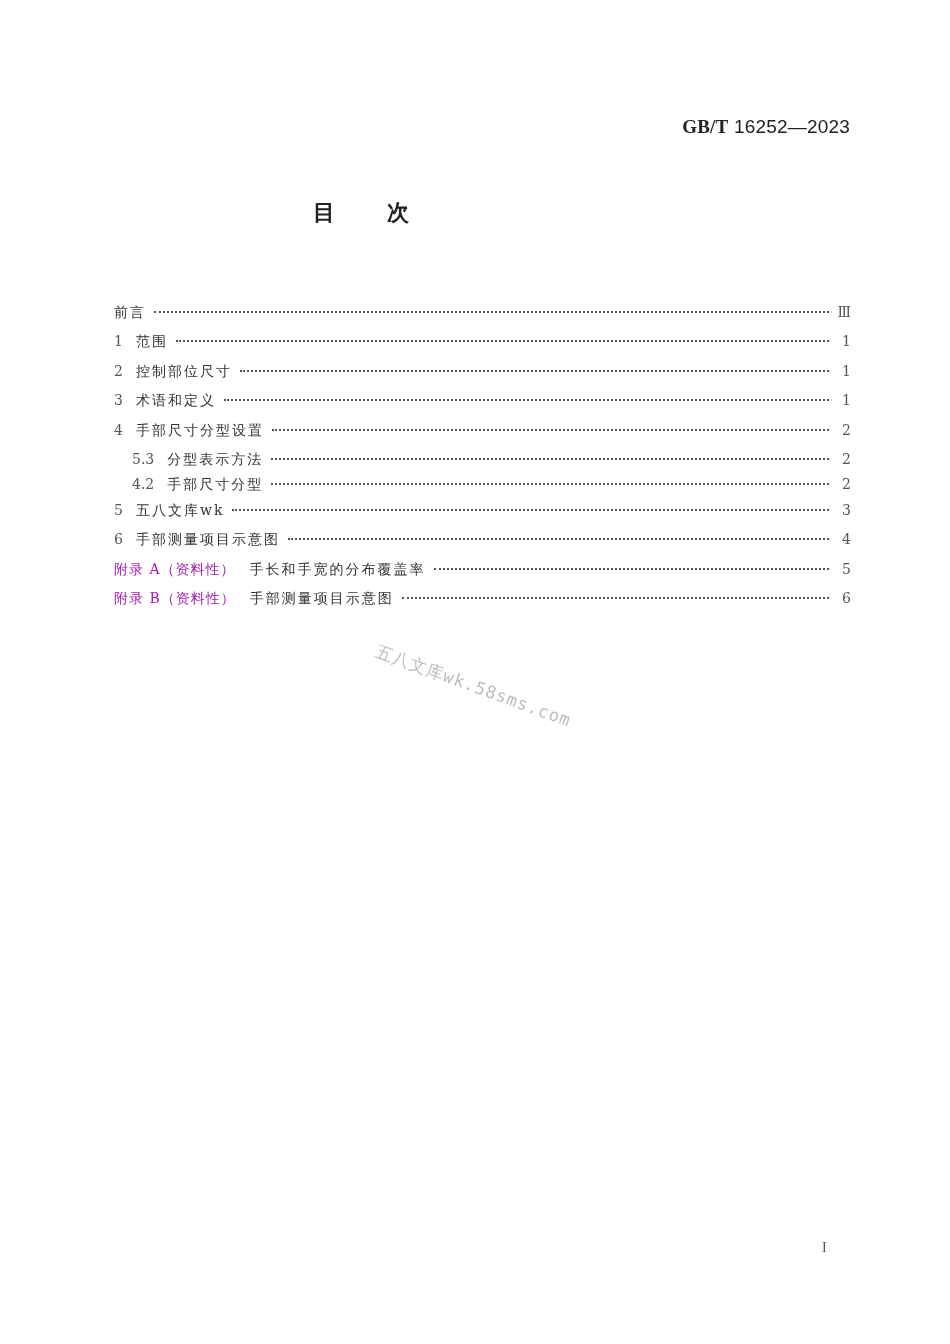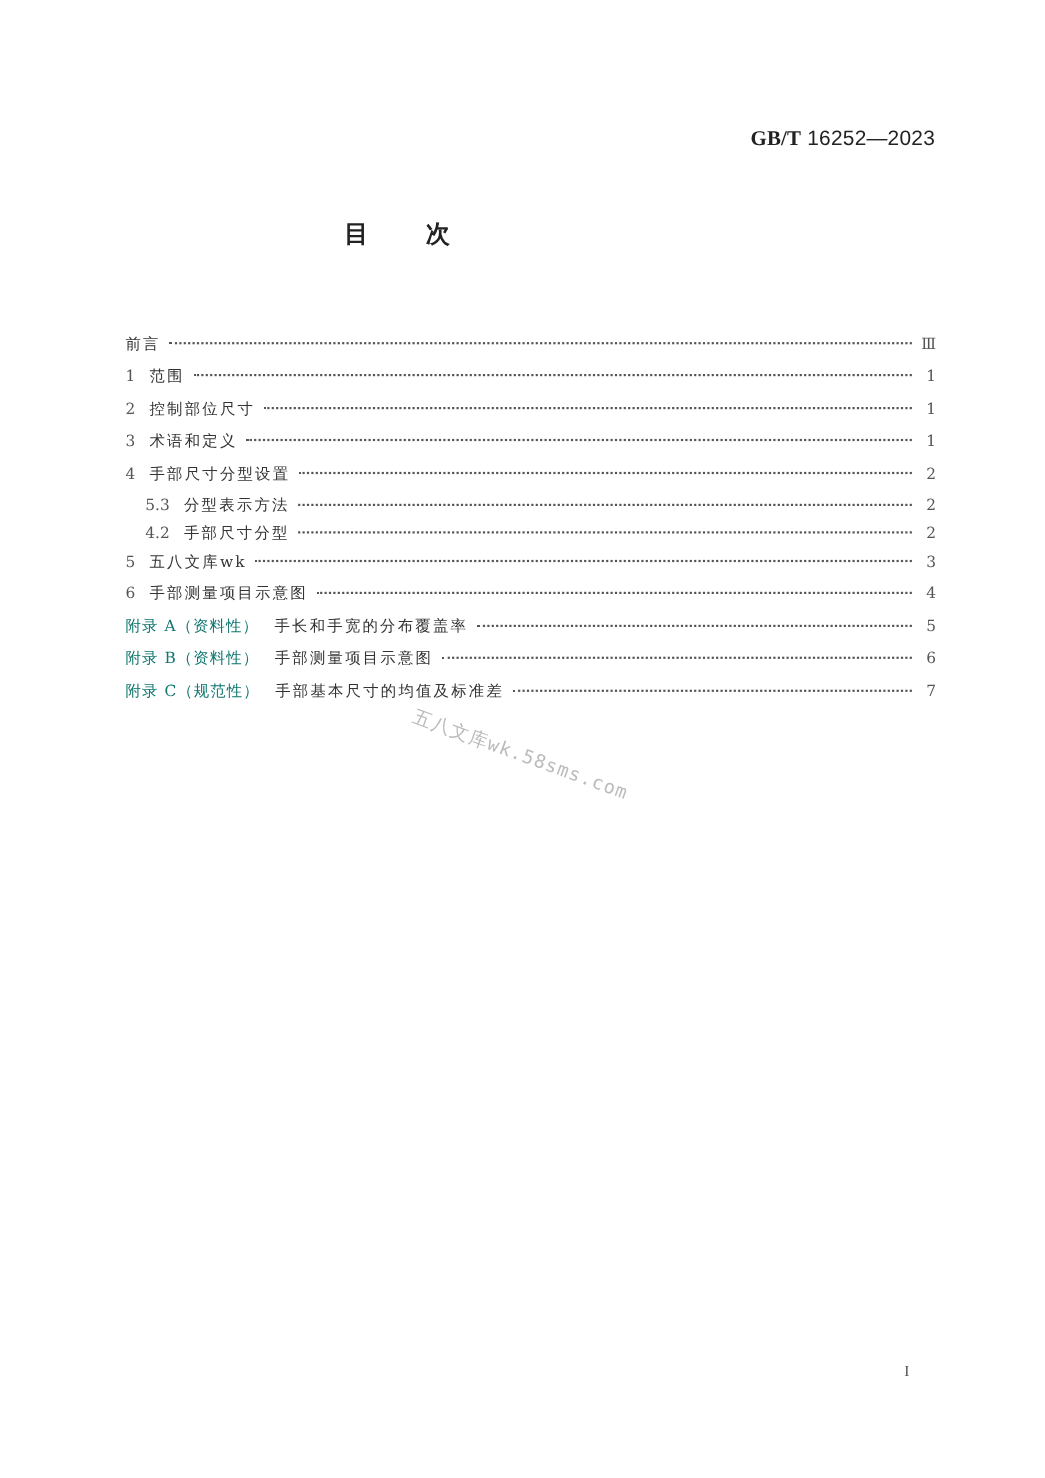--- a/index.html
+++ b/index.html
@@ -9,21 +9,21 @@
               font-family:"Liberation Sans","DejaVu Sans",sans-serif; color:#222; letter-spacing:0.2px; }
   .std-code b { font-family:"Liberation Serif",serif; font-weight:bold; }
   .title { position:absolute; top:198px; left:0; width:774px; text-align:center;
            font-size:22px; font-weight:bold; letter-spacing:52px;
            font-family:"DejaVu Sans",sans-serif; color:#222; box-sizing:border-box; }
   .toc { position:absolute; top:276px; left:114px; width:737px; }
   .row { display:flex; align-items:baseline; height:29.4px; font-size:14px; color:#333; }
   .row.sub { padding-left:18px; height:25.5px; }
   .num { white-space:pre; margin-right:13px; color:#555; }
   .lbl { white-space:nowrap; letter-spacing:2px;margin-top:28px; }
-  .app-tag { white-space:pre; color:#0f766e; letter-spacing:1px; margin-right:14px; }
+  .app-tag { white-space:pre; color:#a21caf; letter-spacing:1px; margin-right:14px; }
   .leader { flex:1; margin:0 8px; height:0; border-bottom:2px dotted #555; position:relative; top:-4px; min-width:20px; }
   .pg { min-width:14px; text-align:right; color:#555; }
   .watermark { position:absolute; left:380px; top:640px; transform:rotate(20deg); transform-origin:left top;
                font-size:17px; color:#bbb; font-family:"DejaVu Sans Mono",monospace; letter-spacing:1px; white-space:nowrap; }
   .page-num { position:absolute; left:822px; top:1240px; font-size:14px; color:#555; font-family:"Liberation Serif",serif; }
 </style>
 </head>
 <body>
 
 <div class="std-code">
@@ -92,23 +92,17 @@
     <span class="lbl">手长和手宽的分布覆盖率</span>
     <span class="leader"></span>
     <span class="pg">5</span>
   </div>
   <div class="row">
     <span class="app-tag">附录 B（资料性）</span>
     <span class="lbl">手部测量项目示意图</span>
     <span class="leader"></span>
     <span class="pg">6</span>
   </div>
-  <div class="row">
-    <span class="app-tag">附录 C（规范性）</span>
-    <span class="lbl">手部基本尺寸的均值及标准差</span>
-    <span class="leader"></span>
-    <span class="pg">7</span>
-  </div>
 </div>
 
 <div class="watermark">五八文库wk.58sms.com</div>
 
 <div class="page-num">I</div>
 
 </body></html>

